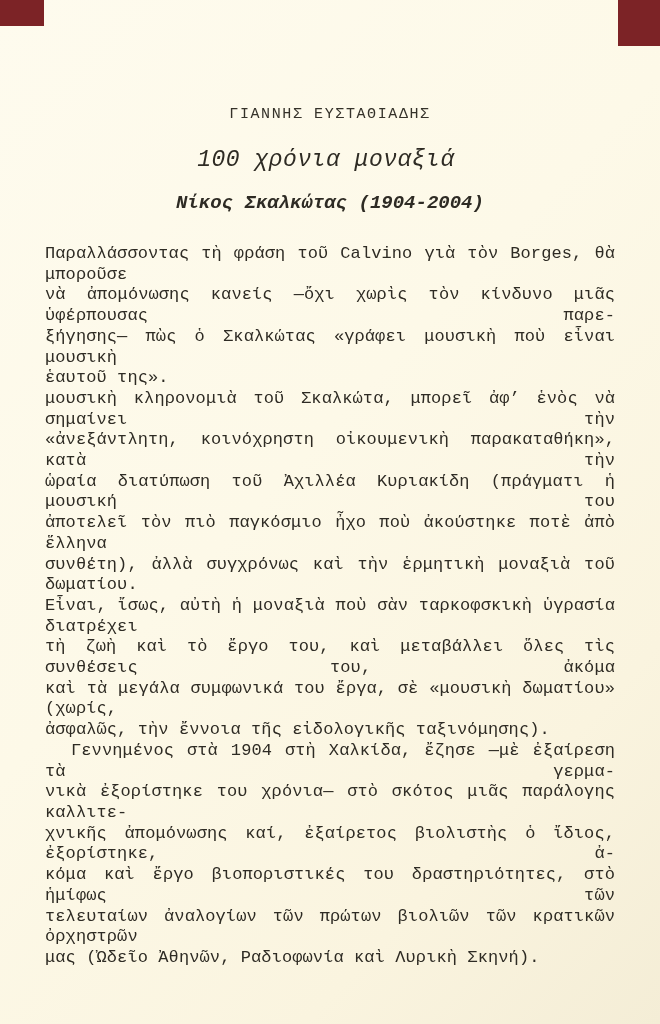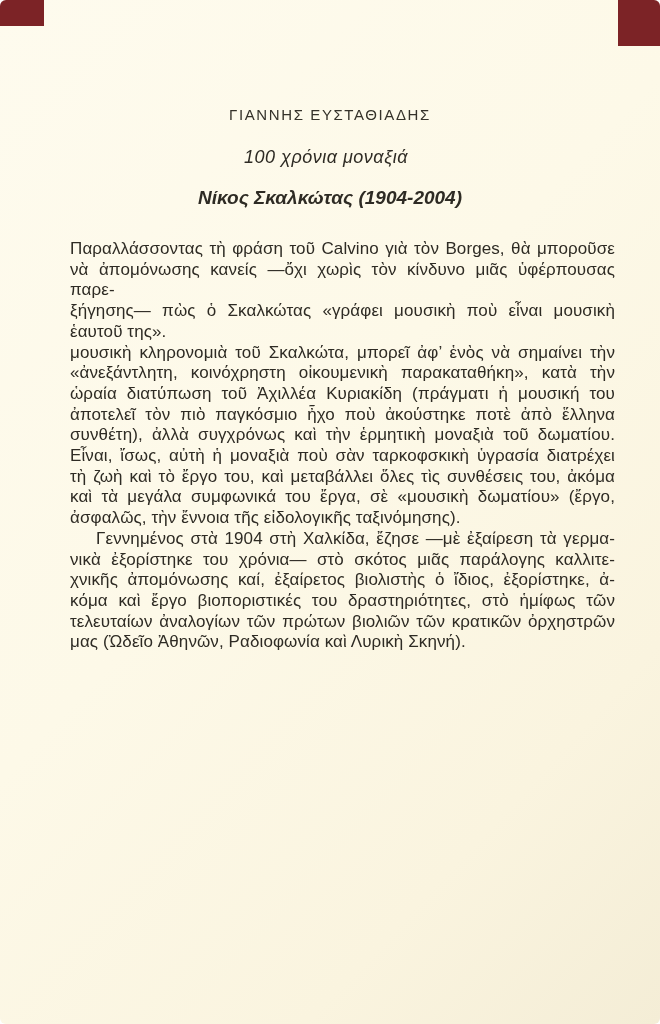--- a/index.html
+++ b/index.html
@@ -6,43 +6,42 @@
     margin: 0;
     padding: 0;
   }
   .page {
     position: relative;
     width: 660px;
     height: 1024px;
     overflow: hidden;
     background: var(--page-bg, #fdf9e8);
     background-image: linear-gradient(133deg, #fefbee 0%, #fdf9e8 45%, #faf4df 78%, #f4edd6 100%);
-    font-family: Liberation Sans, sans-serif;
+    font-family: Liberation Mono, monospace;
     color: var(--ink, #2e2b24);
-    border-radius: 6px;
   }
   .corner-mark {
     position: absolute;
     top: 0;
     background: var(--corner, #7c2326);
   }
   .corner-mark.tl { left: 0;  width: 44px; height: 26px; }
   .corner-mark.tr { right: 0; width: 42px; height: 46px; }
 
   .author {
     margin-top: 106px;
     text-align: center;
     font-size: 15px;
     letter-spacing: 1.6px;
     color: #35322a;
   }
   .title {
     margin: 24px 8px 0 0;
     text-align: center;
-    font-size: 18px;
+    font-size: 23px;
     font-weight: normal;
     font-style: italic;
     letter-spacing: 0.5px;
   }
   .subtitle {
     margin-top: 19px;
     text-align: center;
     font-size: 19px;
     font-style: italic;
     font-weight: bold;
@@ -51,21 +50,20 @@
     margin: 30px auto 0 auto;
     width: 570px;
     font-size: 17px;
     line-height: 20.7px;
     letter-spacing: 0.1px;
   }
   .line {
     text-align: justify;
     text-align-last: justify;
     white-space: normal;
-    margin-left: 25px;
   }
   .line.final {
     text-align: left;
     text-align-last: left;
   }
   .line.indent {
     text-indent: 26px;
   }
 </style>
 </head>
@@ -86,21 +84,21 @@
       <div class="line">νὰ ἀπομόνωσης κανείς —ὄχι χωρὶς τὸν κίνδυνο μιᾶς ὑφέρπουσας παρε-</div>
       <div class="line">ξήγησης— πὼς ὁ Σκαλκώτας «γράφει μουσικὴ ποὺ εἶναι μουσικὴ</div>
       <div class="line final">ἑαυτοῦ της».</div>
       <div class="line">μουσικὴ κληρονομιὰ τοῦ Σκαλκώτα, μπορεῖ ἀφ’ ἑνὸς νὰ σημαίνει τὴν</div>
       <div class="line">«ἀνεξάντλητη, κοινόχρηστη οἰκουμενικὴ παρακαταθήκη», κατὰ τὴν</div>
       <div class="line">ὡραία διατύπωση τοῦ Ἀχιλλέα Κυριακίδη (πράγματι ἡ μουσική του</div>
       <div class="line">ἀποτελεῖ τὸν πιὸ παγκόσμιο ἦχο ποὺ ἀκούστηκε ποτὲ ἀπὸ ἕλληνα</div>
       <div class="line">συνθέτη), ἀλλὰ συγχρόνως καὶ τὴν ἑρμητικὴ μοναξιὰ τοῦ δωματίου.</div>
       <div class="line">Εἶναι, ἴσως, αὐτὴ ἡ μοναξιὰ ποὺ σὰν ταρκοφσκικὴ ὑγρασία διατρέχει</div>
       <div class="line">τὴ ζωὴ καὶ τὸ ἔργο του, καὶ μεταβάλλει ὅλες τὶς συνθέσεις του, ἀκόμα</div>
-      <div class="line">καὶ τὰ μεγάλα συμφωνικά του ἔργα, σὲ «μουσικὴ δωματίου» (ἔργο,</div>
+      <div class="line">καὶ τὰ μεγάλα συμφωνικά του ἔργα, σὲ «μουσικὴ δωματίου» (χωρίς,</div>
       <div class="line final">ἀσφαλῶς, τὴν ἔννοια τῆς εἰδολογικῆς ταξινόμησης).</div>
       <div class="line indent">Γεννημένος στὰ 1904 στὴ Χαλκίδα, ἔζησε —μὲ ἐξαίρεση τὰ γερμα-</div>
       <div class="line">νικὰ ἐξορίστηκε του χρόνια— στὸ σκότος μιᾶς παράλογης καλλιτε-</div>
       <div class="line">χνικῆς ἀπομόνωσης καί, ἐξαίρετος βιολιστὴς ὁ ἴδιος, ἐξορίστηκε, ἀ-</div>
       <div class="line">κόμα καὶ ἔργο βιοποριστικές του δραστηριότητες, στὸ ἡμίφως τῶν</div>
       <div class="line">τελευταίων ἀναλογίων τῶν πρώτων βιολιῶν τῶν κρατικῶν ὀρχηστρῶν</div>
       <div class="line final">μας (Ὠδεῖο Ἀθηνῶν, Ραδιοφωνία καὶ Λυρικὴ Σκηνή).</div>
     </div>
 
 </div>

